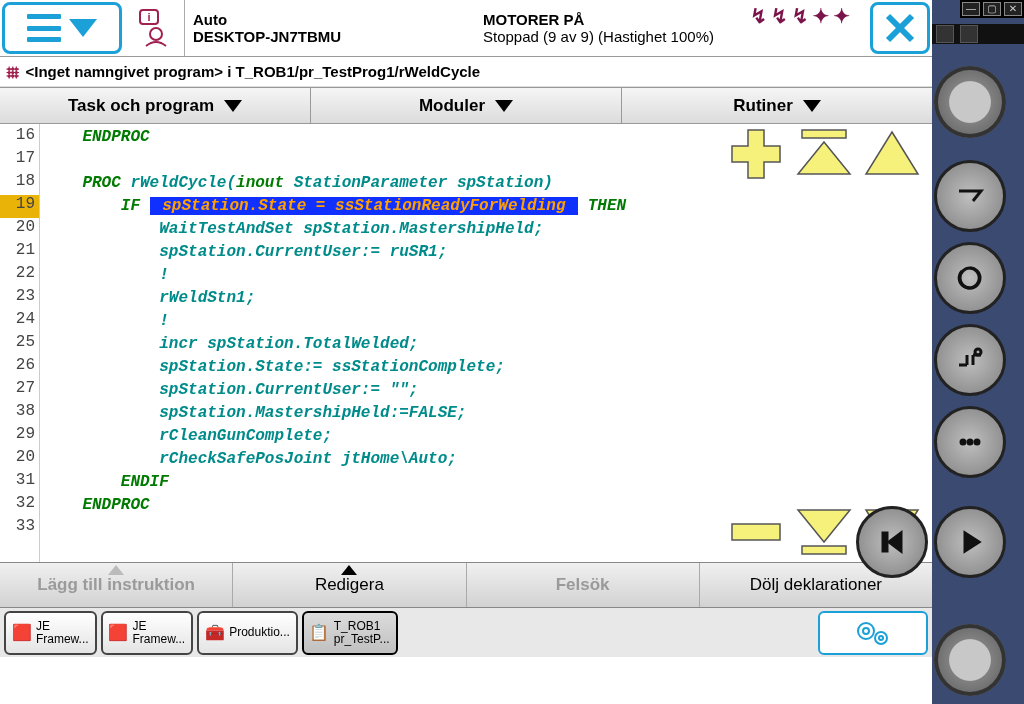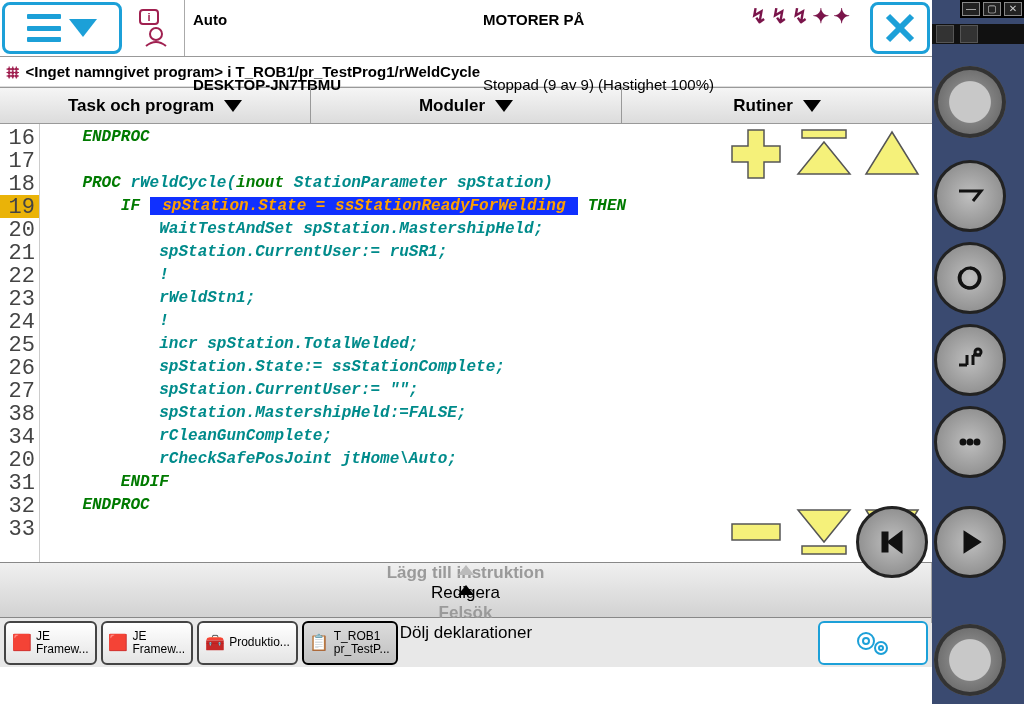--- a/index.html
+++ b/index.html
@@ -6,51 +6,51 @@
   html,body { width:1024px; height:704px; font-family: Verdana, Arial, sans-serif; background:#888; overflow:hidden; }
   .pendant { position:absolute; left:0; top:0; width:932px; height:704px; background:#fff; }
   
   .topbar { display:flex; align-items:stretch; height:57px; border-bottom:1px solid #999; }
   .menu-btn { width:120px; border:3px solid #1ca0d8; border-radius:8px; margin:2px; display:flex; align-items:center; justify-content:center; gap:8px; background:#fff;}
   .menu-btn .ham { width:34px; height:28px; display:flex; flex-direction:column; justify-content:space-between;}
   .menu-btn .ham span{height:5px;background:#1ca0d8;border-radius:1px;}
   .menu-btn .chev { width:0;height:0;border-left:14px solid transparent;border-right:14px solid transparent;border-top:18px solid #1ca0d8;}
   .info-icon{ width:60px; display:flex; align-items:center; justify-content:center; color:#a02050; }
   .status-panel { flex:1; border-left:1px solid #aaa; display:flex; flex-direction:column; justify-content:center; padding:2px 8px; font-size:15px; }
-  .status-panel .row{display:flex;margin-top:48px;}
+  .status-panel .row{display:flex;}
   .status-panel .c1{width:290px;}
   .status-panel .c2{flex:1; font-weight:bold;}
   .status-panel b{font-weight:bold;}
   .arrow-icons{position:absolute; right:78px; top:4px; color:#7a144a; letter-spacing:4px; font-size:20px; font-weight:bold;}
   .close-btn{ width:60px; border:3px solid #1ca0d8; border-radius:8px; margin:2px; display:flex; align-items:center; justify-content:center;}
   .close-btn svg{stroke:#1ca0d8; stroke-width:6;}
   
   .path-row{ display:flex; align-items:center; height:30px; padding:2px 6px; font-size:15px; gap:6px; color:#000; font-weight:bold; border-bottom:1px solid #ddd;}
   .path-row .smicon{color:#a02050;}
   
   .drop-row{ display:flex; height:37px; background:linear-gradient(#f5f5f5,#dcdcdc); border-top:1px solid #999; border-bottom:1px solid #999;}
   .drop{ flex:1; border-right:1px solid #999; display:flex; align-items:center; justify-content:center; gap:10px; font-size:17px; font-weight:bold;}
   .drop:last-child{border-right:none;}
   .drop .tri{ width:0;height:0;border-left:9px solid transparent;border-right:9px solid transparent;border-top:12px solid #000;}
   
   .editor{ display:flex; height:438px; background:#fff; position:relative;}
-  .ln{ width:40px; background:#fff; border-right:1px solid #ccc; font-family:"Courier New",monospace; font-size:22px; color:#444; padding-top:2px; text-align:right;}
+  .ln{ width:40px; background:#fff; border-right:1px solid #ccc; font-family:"Courier New",monospace; font-size:16px; color:#444; padding-top:2px; text-align:right;}
   .ln div{height:23px; padding-right:4px;}
   .ln .cur{ background:#eab308;}
   .code{ flex:1; font-family:"Courier New",monospace; font-size:16px; font-weight:bold; padding:2px 4px; line-height:23px; white-space:pre; color:#000;font-style:italic;}
   .kw{ color:#007a00; font-weight:bold;}
   .id{ color:#008b8b; font-weight:bold;}
   .hl{ background:#1030ff; color:#ffa000; padding:0 3px;}
   
   .nav-overlay{position:absolute; right:10px; display:flex; gap:8px;}
   .nav-top{top:2px;} .nav-bot{bottom:4px;}
   .arrow-shape{ width:60px; height:54px; }
   .yellow{fill:#f5f17a; stroke:#555; stroke-width:1.5;}
   
-  .cmd-bar{ display:flex; height:55px; background:linear-gradient(#f0f0f0,#d2d2d2); border-top:1px solid #888;flex-direction:column;}
+  .cmd-bar{ display:flex; height:45px; background:linear-gradient(#f0f0f0,#d2d2d2); border-top:1px solid #888;}
   .cmd{ flex:1; display:flex; flex-direction:column; align-items:center; justify-content:center; font-size:17px; border-right:1px solid #aaa; position:relative; font-weight:normal;}
   .cmd:last-child{border-right:none;}
   .cmd.dis{ color:#9a9a9a; font-weight:bold;}
   .cmd .up-tri{ position:absolute; top:2px; width:0;height:0;border-left:8px solid transparent;border-right:8px solid transparent;border-bottom:10px solid #000;}
   .cmd.dis .up-tri{border-bottom-color:#bbb;}
   
   .task-bar{ display:flex; height:50px; align-items:center; padding:4px; gap:4px; background:#e8e8e8; border-top:1px solid #888;}
   .task{ height:44px; border:2px solid #444; border-radius:6px; background:linear-gradient(#fff,#e4e4e4); display:flex; align-items:center; gap:4px; padding:0 6px; font-size:12px;}
   .task.sel{ border-color:#000; background:linear-gradient(#dcdcdc,#c0c0c0);}
   .task .lines{ line-height:13px; }
@@ -138,21 +138,21 @@
         <div class="cur">19</div>
         <div>20</div>
         <div>21</div>
         <div>22</div>
         <div>23</div>
         <div>24</div>
         <div>25</div>
         <div>26</div>
         <div>27</div>
         <div>38</div>
-        <div>34</div>
+        <div>29</div>
         <div>20</div>
         <div>31</div>
         <div>32</div>
         <div>33</div>
       </div>
     <div class="code" id="code-col"><div><span>    </span><span class="kw">ENDPROC</span></div><div><span> </span></div><div><span>    </span><span class="kw">PROC</span><span class="id"> rWeldCycle(</span><span class="kw">inout</span><span class="id"> StationParameter spStation)</span></div><div><span>        </span><span class="kw">IF</span><span> </span><span class="hl"> spStation.State = ssStationReadyForWelding </span><span> </span><span class="kw">THEN</span></div><div><span>            </span><span class="id">WaitTestAndSet spStation.MastershipHeld;</span></div><div><span>            </span><span class="id">spStation.CurrentUser:= ruSR1;</span></div><div><span>            </span><span class="id">!</span></div><div><span>            </span><span class="id">rWeldStn1;</span></div><div><span>            </span><span class="id">!</span></div><div><span>            </span><span class="id">incr spStation.TotalWelded;</span></div><div><span>            </span><span class="id">spStation.State:= ssStationComplete;</span></div><div><span>            </span><span class="id">spStation.CurrentUser:= "";</span></div><div><span>            </span><span class="id">spStation.MastershipHeld:=FALSE;</span></div><div><span>            </span><span class="id">rCleanGunComplete;</span></div><div><span>            </span><span class="id">rCheckSafePosJoint jtHome\Auto;</span></div><div><span>        </span><span class="kw">ENDIF</span></div><div><span>    </span><span class="kw">ENDPROC</span></div><div><span> </span></div></div>
 
     <div class="nav-overlay nav-top">
       <svg class="arrow-shape" viewBox="0 0 60 54">
           <polygon class="yellow" points="22,4 38,4 38,20 54,20 54,36 38,36 38,52 22,52 22,36 6,36 6,20 22,20"></polygon>

